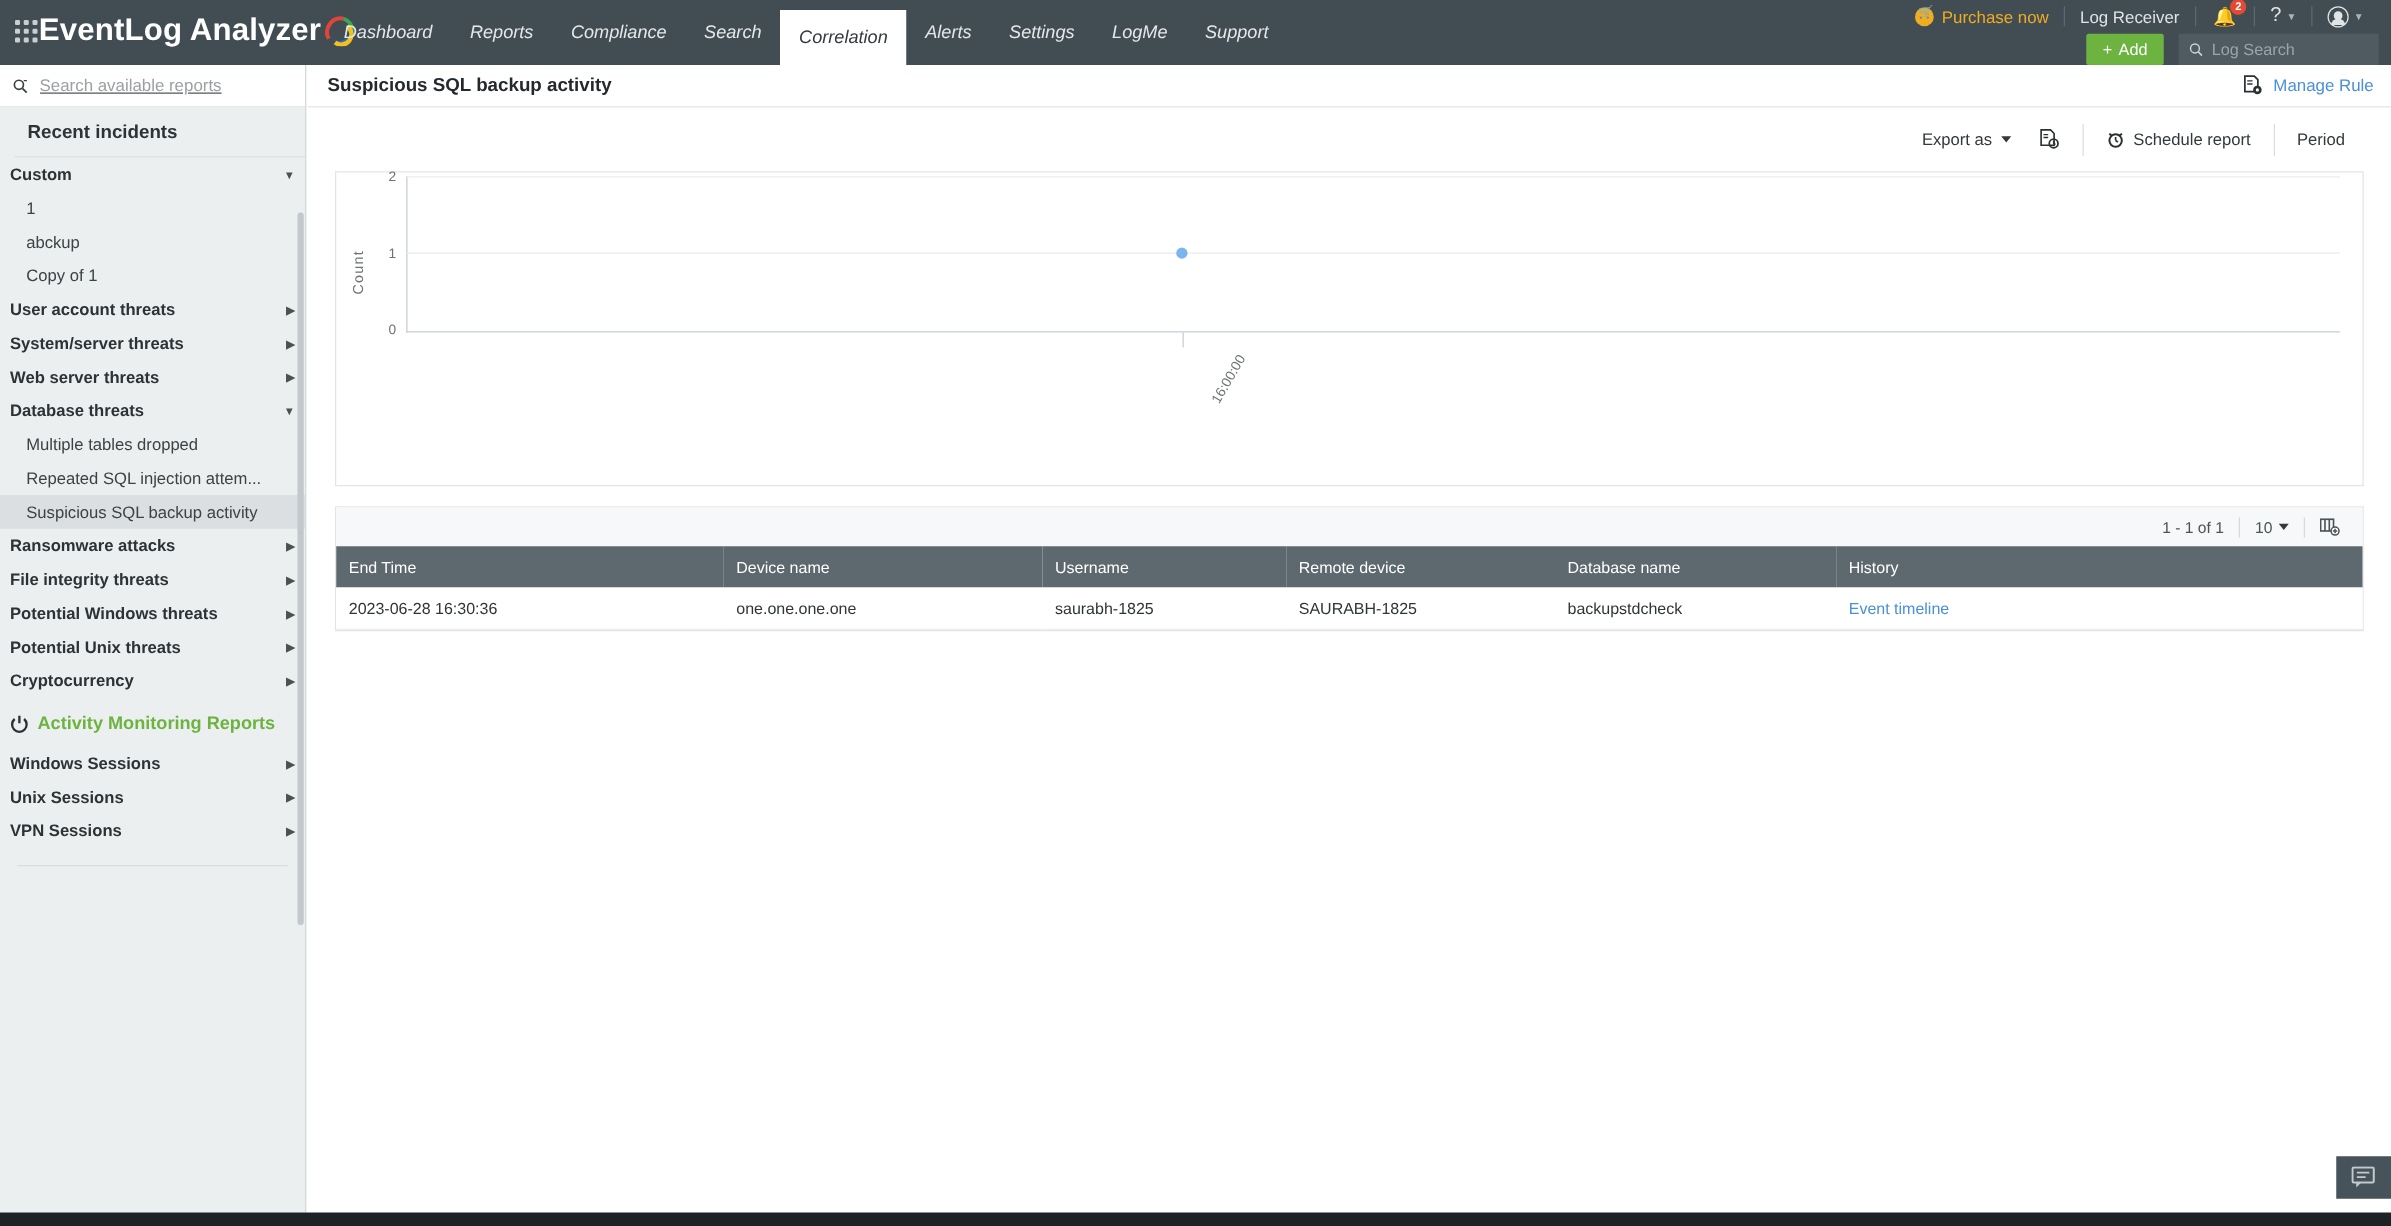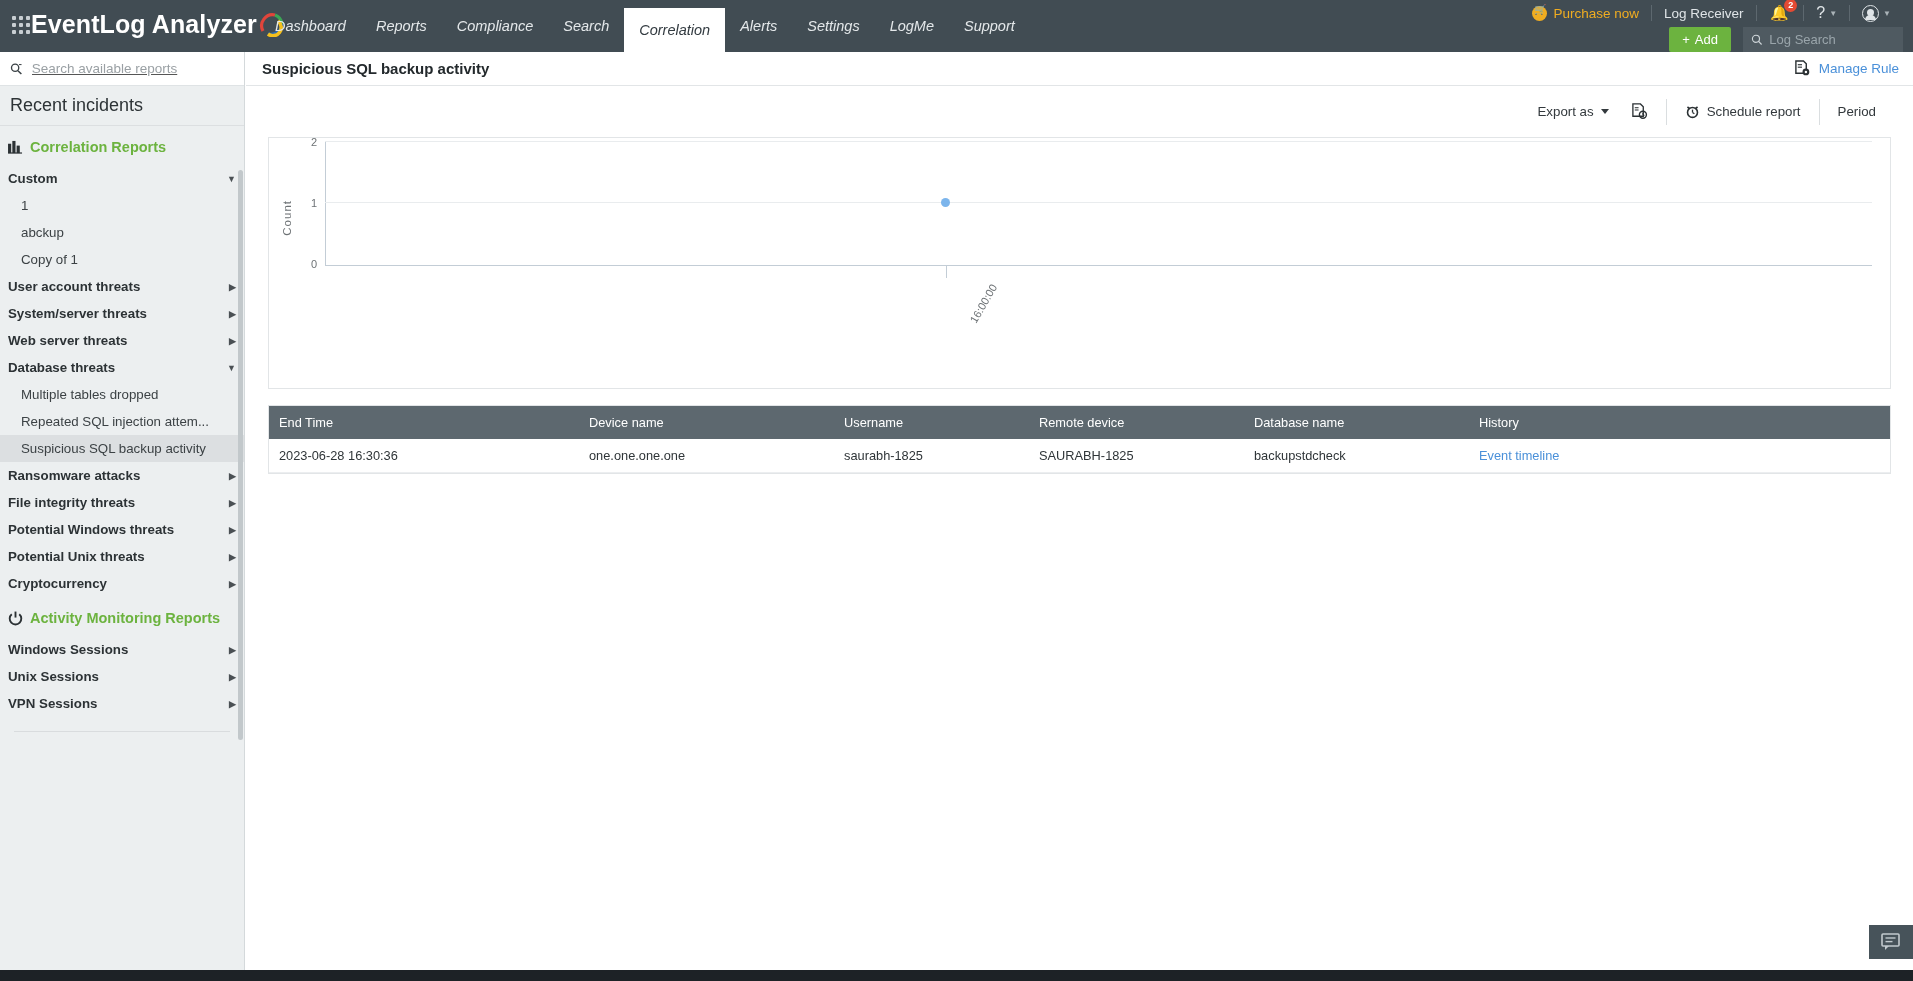--- a/index.html
+++ b/index.html
@@ -80,22 +80,23 @@
     height: 34px; background: #ffffff; border-bottom: 1px solid #dfe3e5;
     display: flex; align-items: center; padding: 0 10px; gap: 9px;
   }
   .side-search input {
     border: none; outline: none; font-size: 13.5px; color: #555; width: 100%;
     font-family: "Liberation Sans", sans-serif; background: transparent; text-decoration: underline;
   }
   .side-search input::placeholder { color: #9aa0a4; }
   .recent {
     height: 40px; display: flex; align-items: center; padding: 0 10px;
-    font-size: 18px; font-weight: normal; color: #2d3336; border-bottom: 1px solid #dcdfe1;
+    font-size: 15px; font-weight: bold; color: #2d3336; border-bottom: 1px solid #dcdfe1;
     cursor: pointer;
+    margin-left: 12px;
   }
   .sec-head {
     display: flex; align-items: center; gap: 7px; padding: 13px 10px 10px 8px;
     color: #6cb33f; font-size: 14.5px; font-weight: bold; cursor: pointer;
   }
   .nav-row {
     display: flex; align-items: center; justify-content: space-between;
     padding: 6px 8px 6px 8px; font-size: 13.3px; color: #2c3235; font-weight: bold;
     cursor: pointer; min-height: 26px;
   }
@@ -270,29 +271,20 @@
     <svg width="14" height="14" viewBox="0 0 16 16">
       <circle cx="6.5" cy="6.5" r="4.6" fill="none" stroke="#3a4145" stroke-width="1.7"></circle>
       <line x1="10" y1="10.2" x2="14.4" y2="14.4" stroke="#3a4145" stroke-width="1.9"></line>
       <line x1="11.4" y1="2.4" x2="14.6" y2="2.4" stroke="#3a4145" stroke-width="1.3"></line>
     </svg>
     <input type="text" placeholder="Search available reports" style="">
   </div>
 
   <div class="recent">Recent incidents</div>
 
-  <div class="sec-head">
-    <svg width="15" height="14" viewBox="0 0 16 15">
-      <rect x="0" y="4" width="3.4" height="10" fill="#2b3134"></rect>
-      <rect x="4.6" y="1" width="3.4" height="13" fill="#2b3134"></rect>
-      <rect x="9.2" y="6" width="3.4" height="8" fill="#2b3134"></rect>
-      <rect x="0" y="13.3" width="15" height="1.3" fill="#2b3134"></rect>
-    </svg>
-    <span>Correlation Reports</span>
-  </div>
 
   <div class="nav-row">
     <span>Custom</span>
     <span class="caret-d">▼</span>
   </div>
   <div class="nav-row child">
     <span>1</span>
   </div>
   <div class="nav-row child">
     <span>abckup</span>
@@ -434,20 +426,39 @@
       <div class="axisline" style="left:56px; top:127px; right:18px; height:1px;"></div>
 
       <div class="dot" style="left:672px; top:60px;"></div>
 
       <div class="xtick-line" style="left:677px; top:128px; height:12px;"></div>
       <div class="xtick-label" style="left:677px; top:144px;">16:00:00</div>
     </div>
   </div>
 
   <div class="table-wrap">
+    <div class="tbl-toolbar">
+      <div class="tt-item">1 - 1 of 1</div>
+      <div class="tt-sep"></div>
+      <div class="tt-item">
+        <span>10</span>
+        <span class="caret-dn"></span>
+      </div>
+      <div class="tt-sep"></div>
+      <div class="tt-item">
+        <svg width="16" height="15" viewBox="0 0 17 16">
+          <rect x="0.5" y="1.5" width="11" height="10" fill="none" stroke="#4c5357" stroke-width="1.4"></rect>
+          <line x1="4.2" y1="1.5" x2="4.2" y2="11.5" stroke="#4c5357" stroke-width="1.4"></line>
+          <line x1="7.9" y1="1.5" x2="7.9" y2="11.5" stroke="#4c5357" stroke-width="1.4"></line>
+          <circle cx="12.8" cy="11.6" r="3.4" fill="#fff" stroke="#4c5357" stroke-width="1.3"></circle>
+          <line x1="12.8" y1="9.7" x2="12.8" y2="13.5" stroke="#4c5357" stroke-width="1.3"></line>
+          <line x1="10.9" y1="11.6" x2="14.7" y2="11.6" stroke="#4c5357" stroke-width="1.3"></line>
+        </svg>
+      </div>
+    </div>
 
     <table>
       <thead>
         <tr>
           <th style="width:310px">End Time</th>
           <th style="width:255px">Device name</th>
           <th style="width:195px">Username</th>
           <th style="width:215px">Remote device</th>
           <th style="width:225px">Database name</th>
           <th>History</th>

